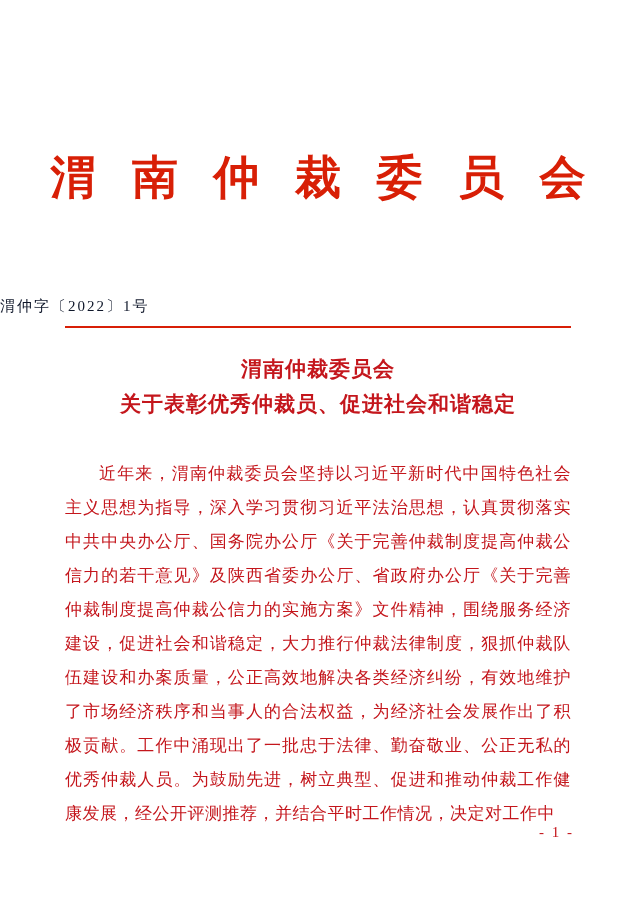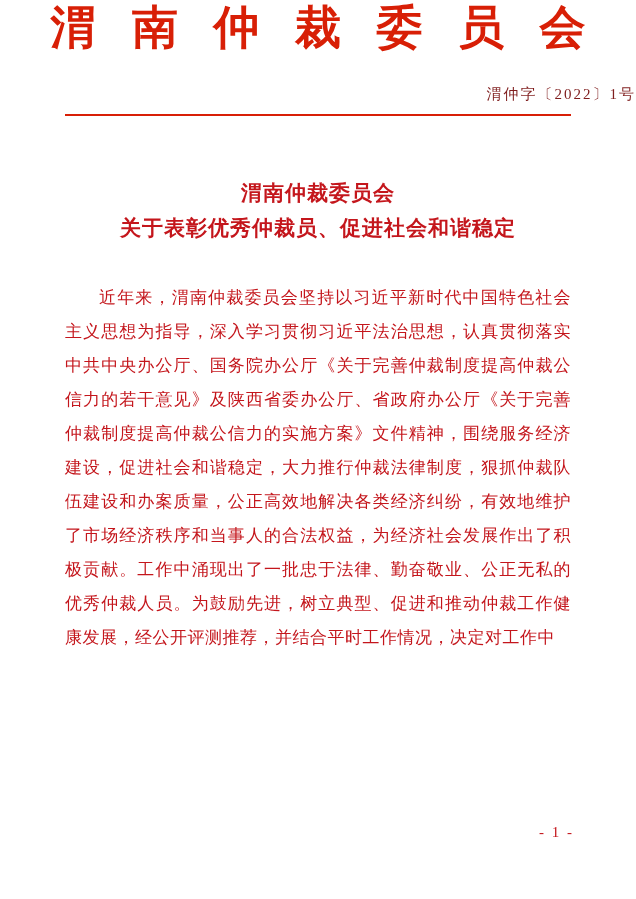--- a/index.html
+++ b/index.html
@@ -16,46 +16,47 @@
   }
   .page {
     position: relative;
     width: 636px;
     height: 899px;
     background: #ffffff;
     box-sizing: border-box;
   }
   .doc-header {
     text-align: center;
+    padding-top: 150px;
   }
   .doc-title-red {
     color: #d81f06;
     font-weight: bold;
     font-size: 46px;
     letter-spacing: 12px;
     line-height: 1.2;
     text-indent: 12px;
     font-family: "Liberation Serif", "DejaVu Serif", serif;
   }
   .doc-number {
-    margin-top: 30px;
-    text-align: right;
-    color: #7f1d1d;
+    margin-top: 92px;
+    text-align: left;
+    color: #0f172a;
     font-size: 15px;
     letter-spacing: 2px;
     font-family: "Liberation Serif", "DejaVu Serif", serif;
   }
   .red-rule {
     margin: 10px auto 0 auto;
     width: 506px;
     height: 2px;
     background: #d81f06;
   }
   .doc-subject {
-    margin-top: 60px;
+    margin-top: 24px;
     text-align: center;
     color: #c4161c;
     font-weight: bold;
     line-height: 1.65;
   }
   .doc-subject .line1 {
     font-size: 21px;
     letter-spacing: 1px;
     display: block;
   }

